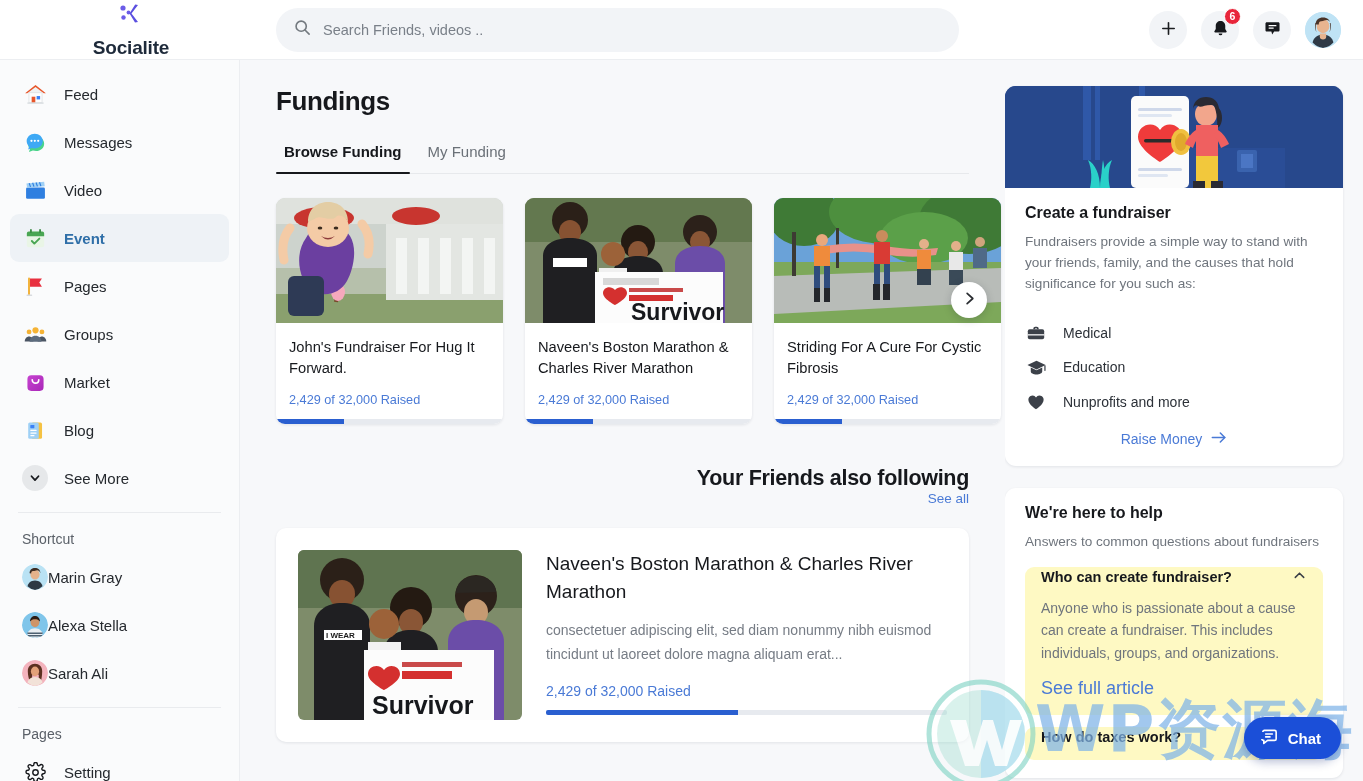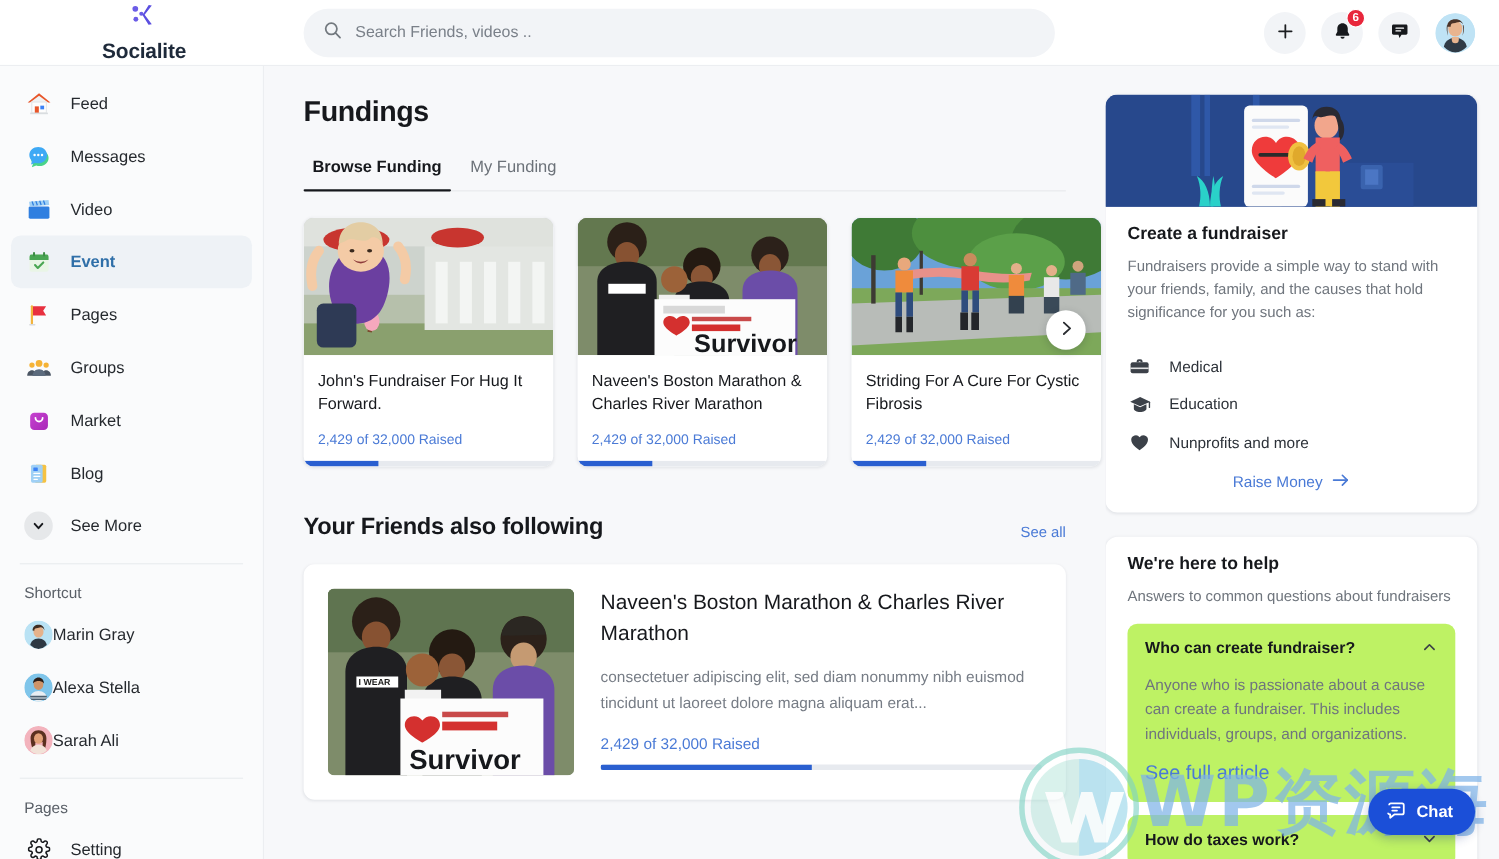--- a/index.html
+++ b/index.html
@@ -99,21 +99,21 @@
   .fcard-raised { font-size: 12.7px; color: #4a7ad6; margin-top: 13px; margin-bottom: 12px; }
   .pbar { height: 5px; background: #e7eaef; width: 100%; }
   .pbar-fill { height: 100%; background: #2a5fd0; }
 
   .carousel-next {
     position: absolute; right: -18px; top: 84px; width: 36px; height: 36px; border-radius: 50%;
     background: #fff; box-shadow: 0 2px 8px rgba(16,24,40,.18); display: flex;
     align-items: center; justify-content: center; cursor: pointer; border: none; z-index: 6;
   }
 
-  .section-head { display: flex; align-items: flex-end; justify-content: space-between; margin-top: 42px; }
+  .section-head { display: flex; align-items: flex-end; justify-content: space-between; margin-top: 42px; flex-direction: column; }
   .section-title { font-size: 21.5px; font-weight: 700; color: #16181c; letter-spacing: -.3px; }
   .see-all { font-size: 13.5px; color: #4a7ad6; cursor: pointer; }
 
   .follow-card {
     margin-top: 22px; background: #fff; border-radius: 10px; box-shadow: 0 1px 3px rgba(16,24,40,.09);
     padding: 22px; display: flex; gap: 24px;
   }
   .follow-img { width: 224px; flex: 0 0 224px; height: 170px; border-radius: 6px; overflow: hidden; position: relative; }
   .follow-info { flex: 1 1 auto; min-width: 0; }
   .follow-title { font-size: 19px; line-height: 1.47; color: #16181c; font-weight: 400; }
@@ -130,21 +130,21 @@
   .rtitle { font-size: 16px; font-weight: 700; color: #16181c; }
   .rdesc { font-size: 13.6px; line-height: 1.56; color: #6f757d; margin-top: 9px; }
   .rlist { margin-top: 28px; display: flex; flex-direction: column; gap: 14px; }
   .rlist-item { display: flex; align-items: center; gap: 16px; }
   .rlist-ico { width: 22px; flex: 0 0 22px; display: flex; align-items: center; justify-content: center; color: #3c4149; }
   .rlist-label { font-size: 14px; color: #2c3138; }
   .raise { text-align: center; margin-top: 18px; }
   .raise a { color: #4a7ad6; font-size: 14px; text-decoration: none; display: inline-flex; align-items: center; gap: 9px; cursor: pointer; }
 
   .rcard2 { margin-top: 22px; }
-  .faq { background: #bef264; border-radius: 9px; padding: 14px 16px 16px; margin-top: 15px; }
+  .faq { background: #fef9c3; border-radius: 9px; padding: 1px 16px 16px; margin-top: 15px; }
   .faq-q { display: flex; align-items: center; justify-content: space-between; gap: 8px; cursor: pointer; }
   .faq-q span { font-size: 14.5px; font-weight: 700; color: #16181c; }
   .faq-a { font-size: 14px; line-height: 1.62; color: #6f757d; margin-top: 11px; }
   .faq-link { display: inline-block; font-size: 18px; color: #4a7ad6; margin-top: 13px; cursor: pointer; }
   .faq.collapsed { padding-bottom: 14px; margin-top: 12px; }
 
   
   .chat-fab {
     position: absolute; right: 22px; bottom: 22px; height: 42px; border-radius: 21px;
     background: #1b4fd8; color: #fff; display: flex; align-items: center; gap: 9px;

